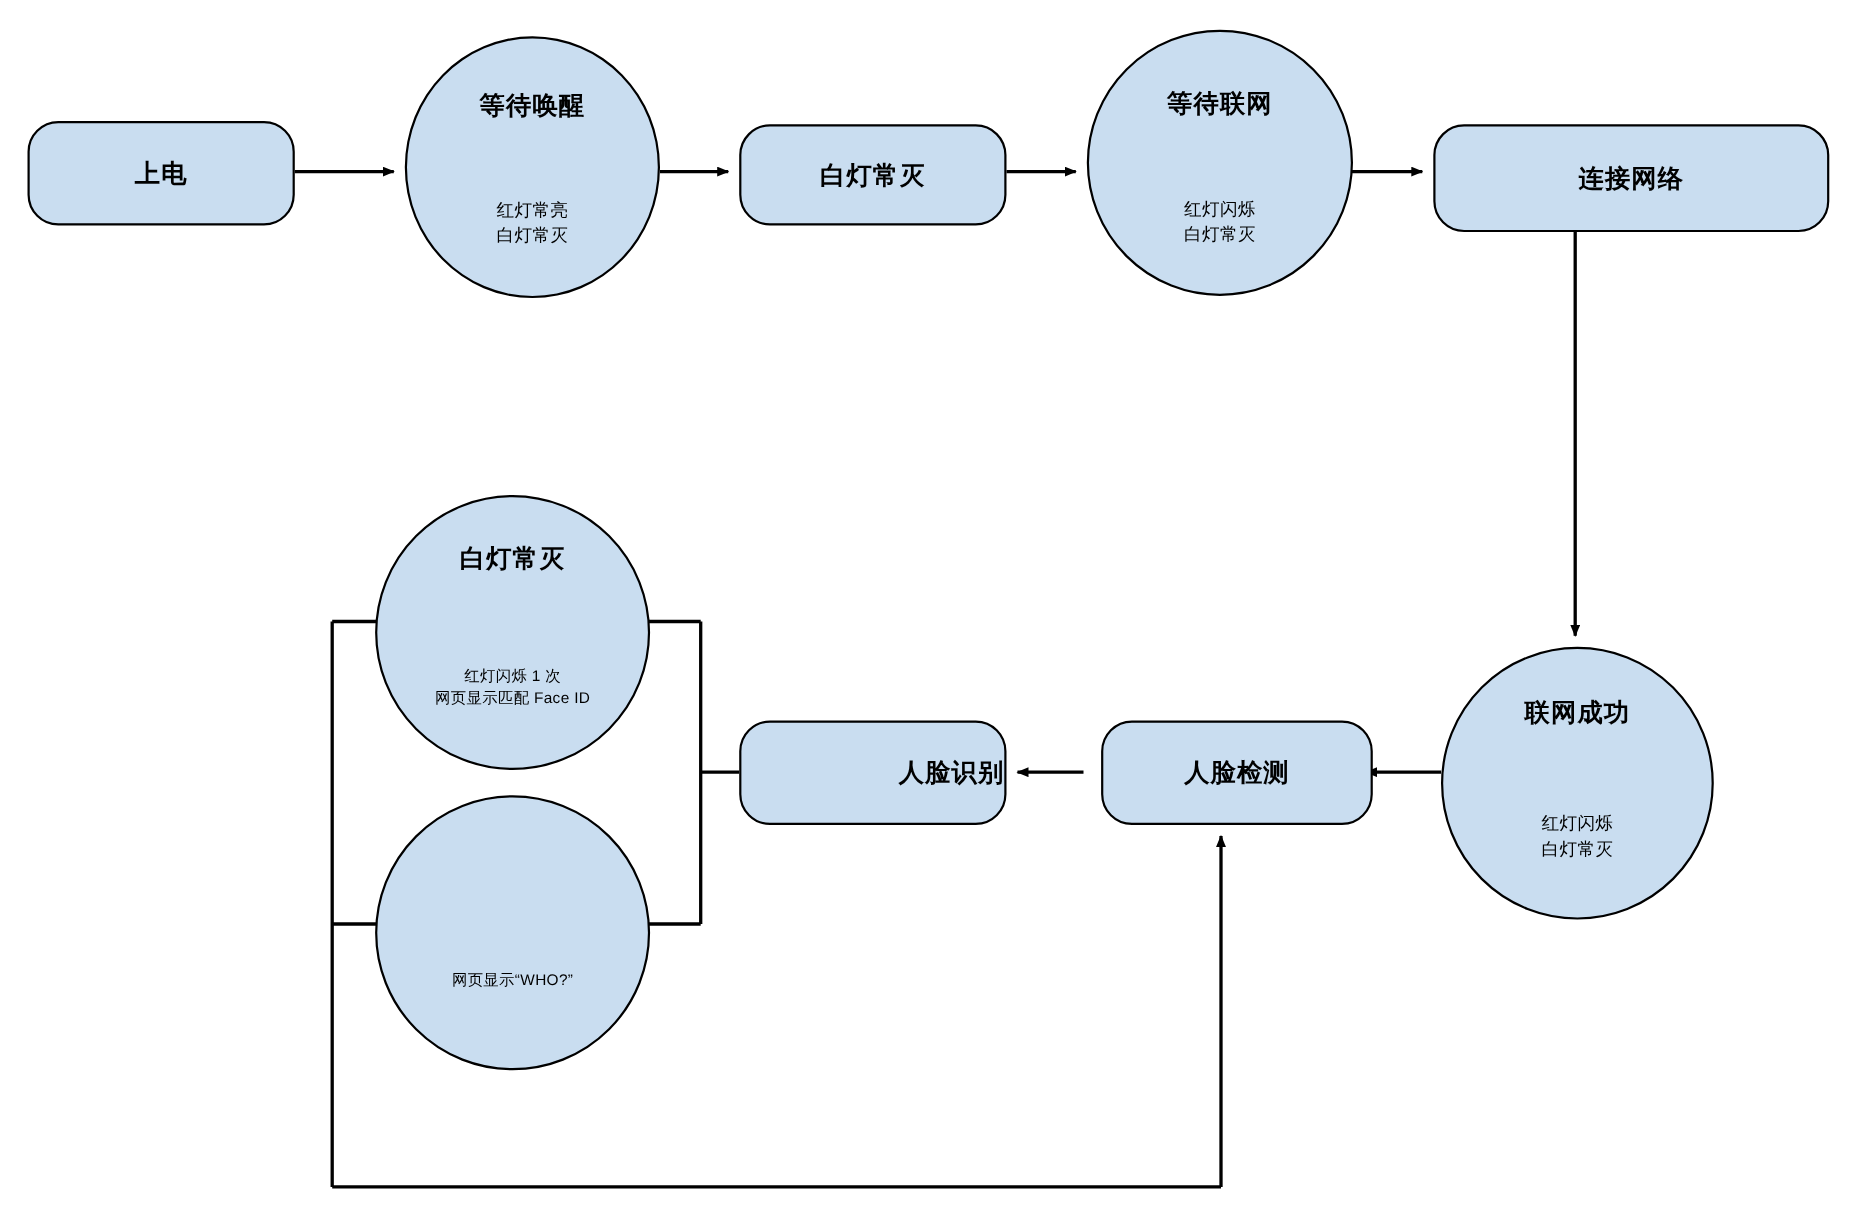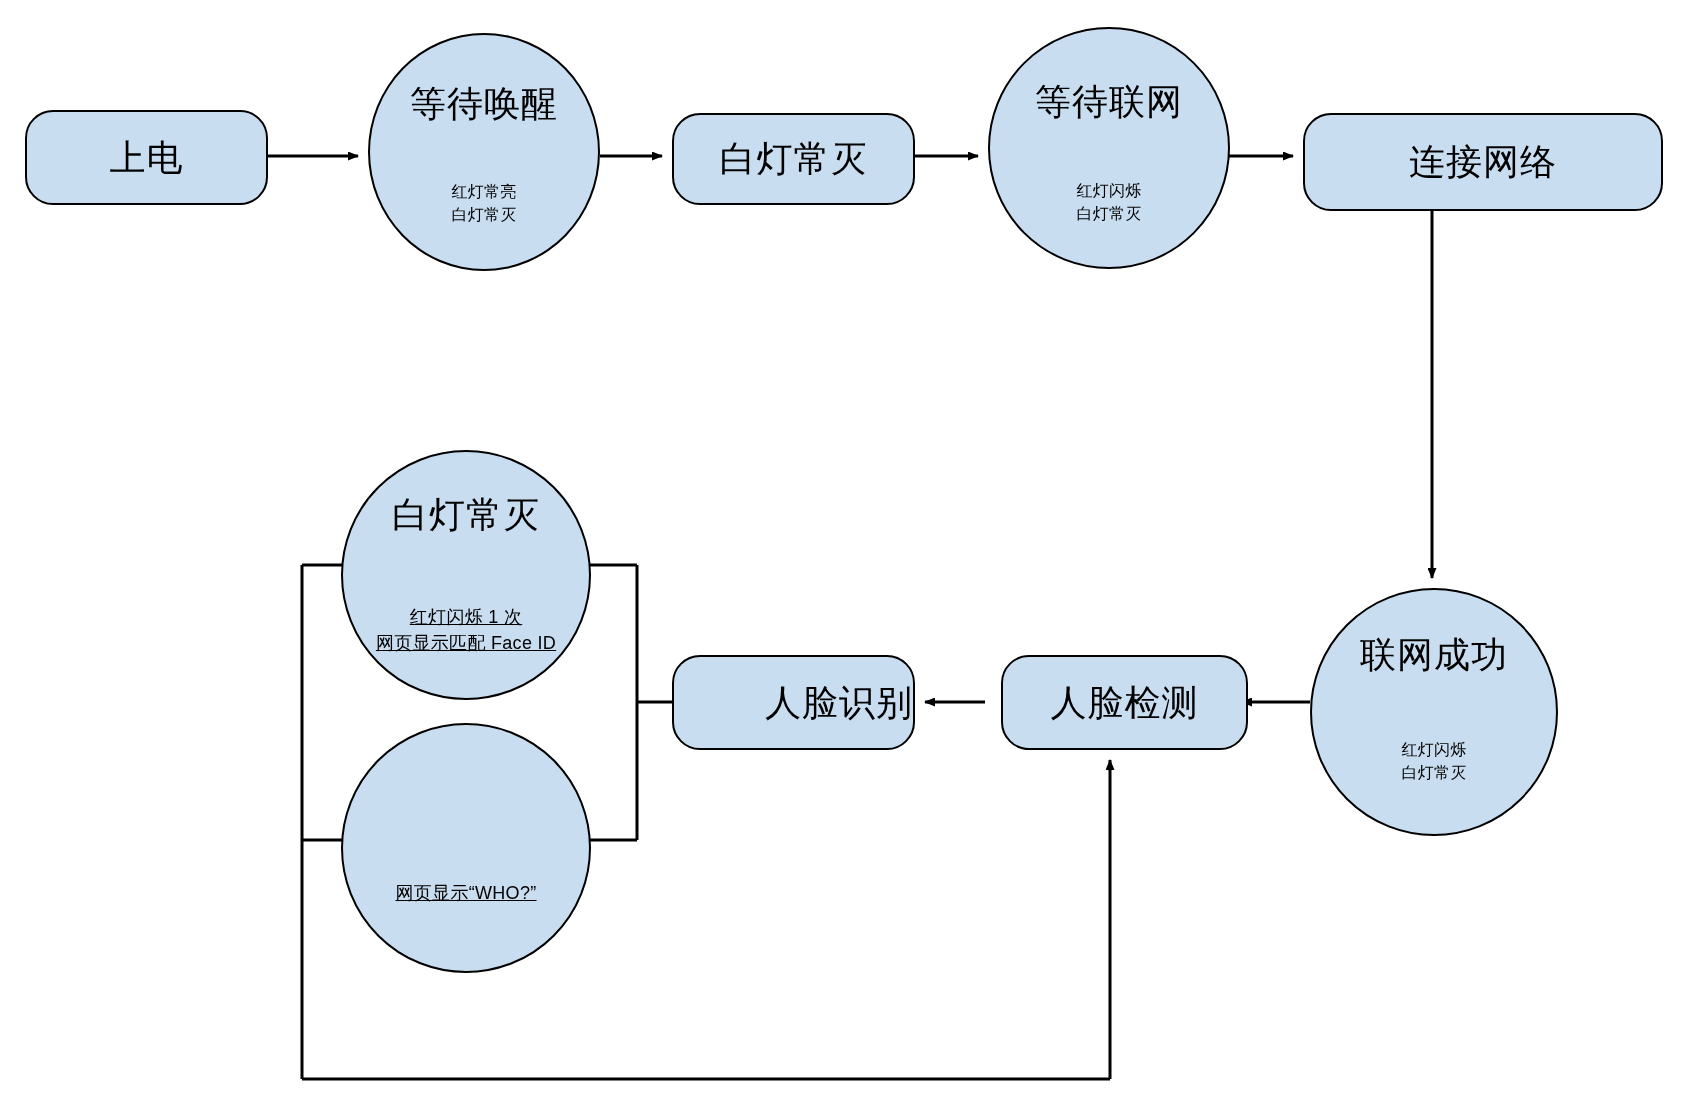--- a/index.html
+++ b/index.html
@@ -34,44 +34,44 @@
     justify-content: center;
     color: #000000;
   }
   .node.box {
     border-radius: 28px;
   }
   .node.circle {
     border-radius: 50%;
   }
   .node .title {
-    font-size: 36px;
+    font-size: 23px;
     line-height: 1.15;
     letter-spacing: 1px;
     white-space: nowrap;
+    font-weight: bold;
   }
   .node.circle .title {
     position: absolute;
     left: 0;
     right: 0;
     text-align: center;
   }
   .node .sub {
     position: absolute;
     left: 0;
     right: 0;
     text-align: center;
     font-size: 16px;
     line-height: 1.45;
     white-space: pre-line;
     letter-spacing: 0.3px;
   }
   .node.circle.sub-small .sub {
-    font-size: 18px;
-    text-decoration: underline;
+    font-size: 14px;
   }
 </style>
 </head>
 <body>
 
 <div id="canvas">
 
   <svg class="edges" viewBox="0 0 1682 1108" xmlns="http://www.w3.org/2000/svg">
     <defs>
       <marker id="arrowhead" markerWidth="11" markerHeight="9" refX="10" refY="4.5" orient="auto" markerUnits="userSpaceOnUse">

